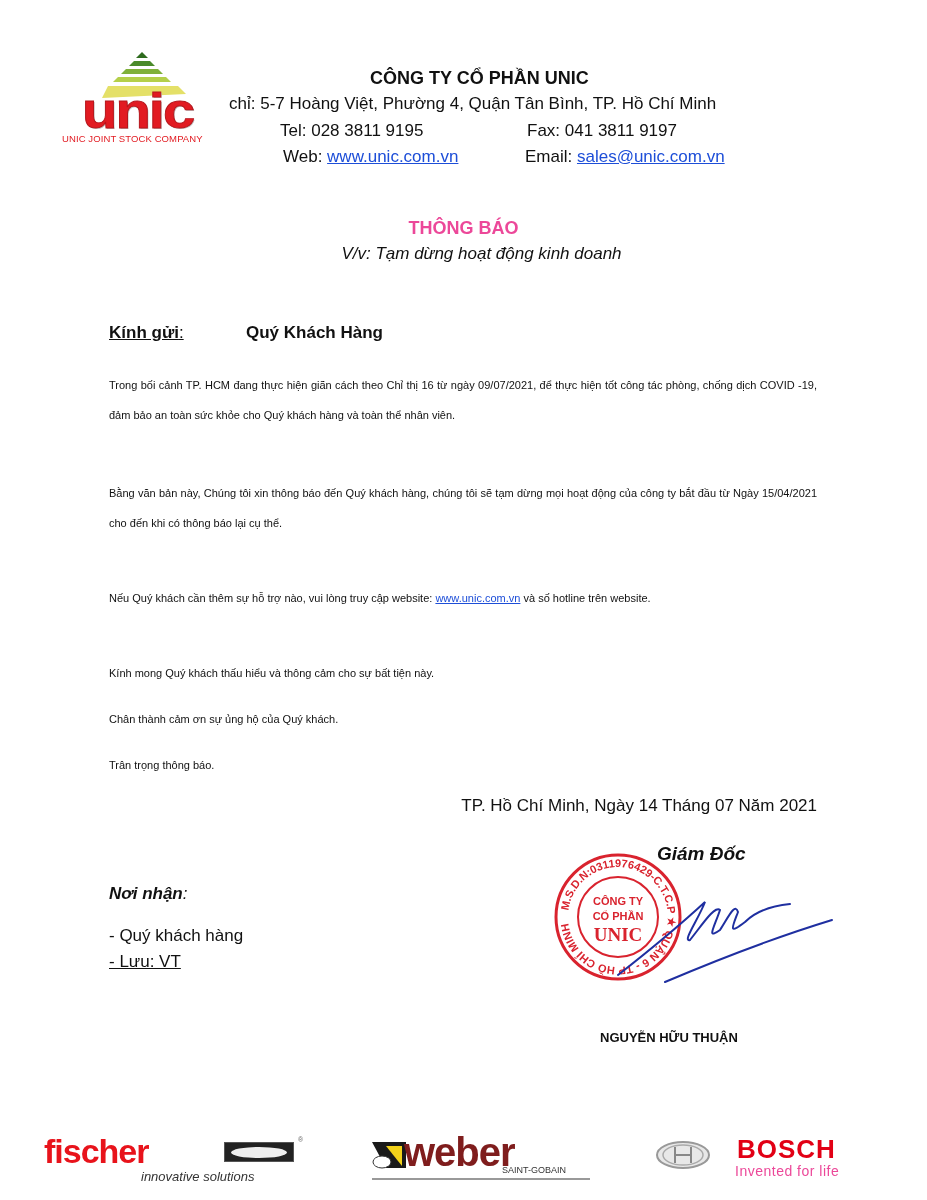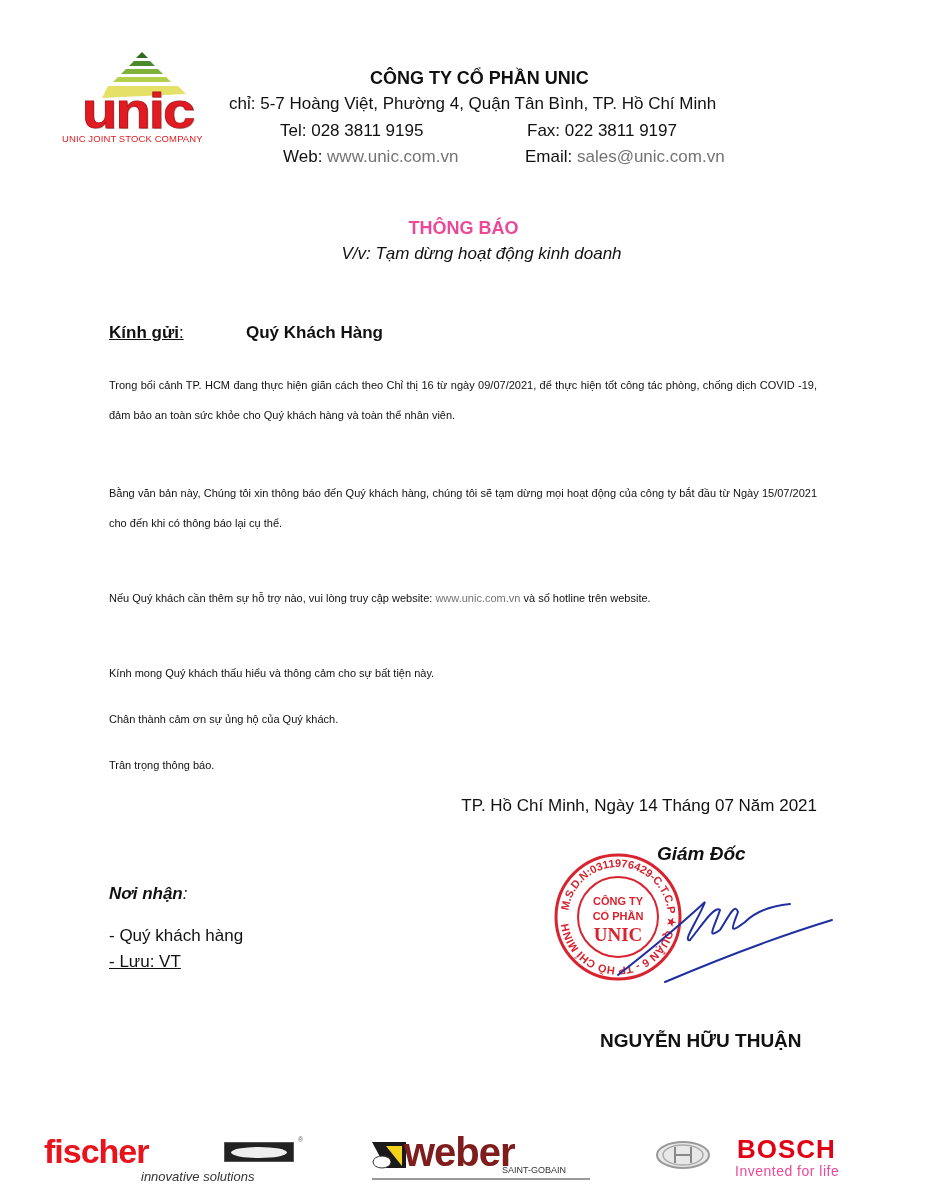--- a/index.html
+++ b/index.html
@@ -7,21 +7,21 @@
   body { position: relative; font-family: "Liberation Sans", "DejaVu Sans", sans-serif; color: #111; }
   .abs { position: absolute; }
 
   
   #logo { left: 62px; top: 50px; width: 160px; height: 100px; }
   #logo .tri { position: absolute; left: 0; top: 0; }
   #logo .word { position: absolute; left: 20px; top: 36px; font-family: "Liberation Sans", sans-serif; font-weight: bold; font-size: 58px; color: #e21b22; letter-spacing: -2px; line-height: 1; -webkit-text-stroke: 1px #b5161c; text-shadow: 1px 1px 0 #c0c0c0; transform: scaleY(0.85); transform-origin: top left; }
   #logo .tag { position: absolute; left: 0; top: 83px; font-size: 9.5px; color: #e21b22; letter-spacing: 0.1px; white-space: nowrap; }
 
   .hdr { position: absolute; font-size: 17px; white-space: nowrap; line-height: 20px; }
-  .hdr a, .link { color: #737373; }
+  .hdr a, .link { color: #1d4ed8; text-decoration: underline; }
   #company { left: 370px; top: 68px; font-weight: bold; font-size: 18px; }
   #address { left: 229px; top: 94px; }
   #tel { left: 280px; top: 121px; }
   #fax { left: 527px; top: 121px; }
   #web { left: 283px; top: 147px; }
   #email { left: 525px; top: 147px; }
 
   #title { left: 0; width: 927px; top: 218px; text-align: center; color: #ec4899; font-weight: bold; font-size: 18px; }
   #subtitle { left: 0; width: 927px; top: 244px; text-align: center; font-style: italic; font-size: 17px; padding-left: 36px; }
 
@@ -42,21 +42,21 @@
   #sign-title { left: 657px; top: 843px; font-size: 19px; font-weight: bold; font-style: italic; white-space: nowrap; }
   #stamp { left: 552px; top: 848px; width: 132px; height: 138px; }
   #signature { left: 610px; top: 880px; width: 225px; height: 105px; }
 
   #recv-label { left: 109px; top: 884px; font-size: 17px; font-weight: bold; font-style: italic; white-space: nowrap; }
   #recv-label span.colon { font-weight: normal; }
   .recv-item { position: absolute; left: 109px; font-size: 17px; white-space: nowrap; }
   #recv-0 { top: 926px; }
   #recv-1 { top: 952px; text-decoration: underline; }
 
-  #signer { left: 600px; top: 1030px; font-size: 19px; font-weight: bold; white-space: nowrap; }
+  #signer { left: 600px; top: 1030px; font-size: 13px; font-weight: bold; white-space: nowrap; }
 
   
   #fischer { left: 44px; top: 1134px; }
   #fischer .name { font-family: "Liberation Sans", sans-serif; font-weight: bold; font-size: 34px; color: #e8131b; letter-spacing: -1px; line-height: 1; }
   #fischer .badge { position: absolute; left: 180px; top: 8px; width: 70px; height: 20px; background: #222; border: 1px solid #555; }
   #fischer .badge i { position: absolute; left: 6px; top: 4px; width: 56px; height: 11px; background: #eee; border-radius: 50%; }
   #fischer .reg { position: absolute; left: 254px; top: 2px; font-size: 7px; color: #666; }
   #fischer .tag { position: absolute; left: 97px; top: 35px; font-size: 13px; font-style: italic; color: #333; white-space: nowrap; }
 
   #weber { left: 372px; top: 1138px; width: 220px; height: 40px; }
@@ -79,34 +79,34 @@
     <polygon points="56,27 104,27 109,32 51,32" fill="#b4cf4a"></polygon>
     <polygon points="46,36 116,36 124,44 40,48" fill="#e4e068"></polygon>
   </svg>
   <div class="word">unic</div>
   <div class="tag">UNIC JOINT STOCK COMPANY</div>
 </div>
 
 <div id="company" class="hdr">CÔNG TY CỔ PHẦN UNIC</div>
 <div id="address" class="hdr">chỉ: 5-7 Hoàng Việt, Phường 4, Quận Tân Bình, TP. Hồ Chí Minh</div>
 <div id="tel" class="hdr"><span>Tel: </span><span>028 3811 9195</span></div>
-<div id="fax" class="hdr"><span>Fax: </span><span>022 3811 9197</span></div>
+<div id="fax" class="hdr"><span>Fax: </span><span>041 3811 9197</span></div>
 <div id="web" class="hdr"><span>Web: </span><a>www.unic.com.vn</a></div>
 <div id="email" class="hdr"><span>Email: </span><a>sales@unic.com.vn</a></div>
 
 <div id="title" class="abs">THÔNG BÁO</div>
 <div id="subtitle" class="abs">V/v: Tạm dừng hoạt động kinh doanh</div>
 
 <div id="recipient-row" class="abs">
   <span class="lbl">Kính gửi</span><span style="font-weight:normal;text-decoration:underline">:</span>
   <span class="val">Quý Khách Hàng</span>
 </div>
 
 <p id="p1" class="para">Trong bối cảnh TP. HCM đang thực hiện giãn cách theo Chỉ thị 16 từ ngày 09/07/2021,  để thực hiện tốt công tác phòng, chống dịch COVID -19, đảm bảo an toàn sức khỏe cho Quý khách hàng và toàn thể nhân viên.</p>
-<p id="p2" class="para">Bằng văn bản này, Chúng tôi xin thông báo đến Quý khách hàng, chúng tôi sẽ tạm dừng mọi hoạt động của công ty bắt đầu từ Ngày 15/07/2021 cho đến khi có thông báo lại cụ thể.</p>
+<p id="p2" class="para">Bằng văn bản này, Chúng tôi xin thông báo đến Quý khách hàng, chúng tôi sẽ tạm dừng mọi hoạt động của công ty bắt đầu từ Ngày 15/04/2021 cho đến khi có thông báo lại cụ thể.</p>
 <p id="p3" class="para"><span>Nếu Quý khách cần thêm sự hỗ trợ nào, vui lòng truy cập website: </span><a class="link">www.unic.com.vn</a><span> và số hotline trên website.</span></p>
 <p id="p4" class="para single">Kính mong Quý khách thấu hiểu và thông cảm cho sự bất tiện này.</p>
 <p id="p5" class="para single">Chân thành cảm ơn sự ủng hộ của Quý khách.</p>
 <p id="p6" class="para single">Trân trọng thông báo.</p>
 <div id="place-date" class="abs">TP. Hồ Chí Minh, Ngày 14 Tháng 07 Năm 2021</div>
 
 <div id="stamp" class="abs">
   <svg width="132" height="138" viewBox="0 0 132 138">
     <defs>
       <path id="ringPath" d="M66,69 m-50,0 a50,50 0 1,1 100,0 a50,50 0 1,1 -100,0"></path>

